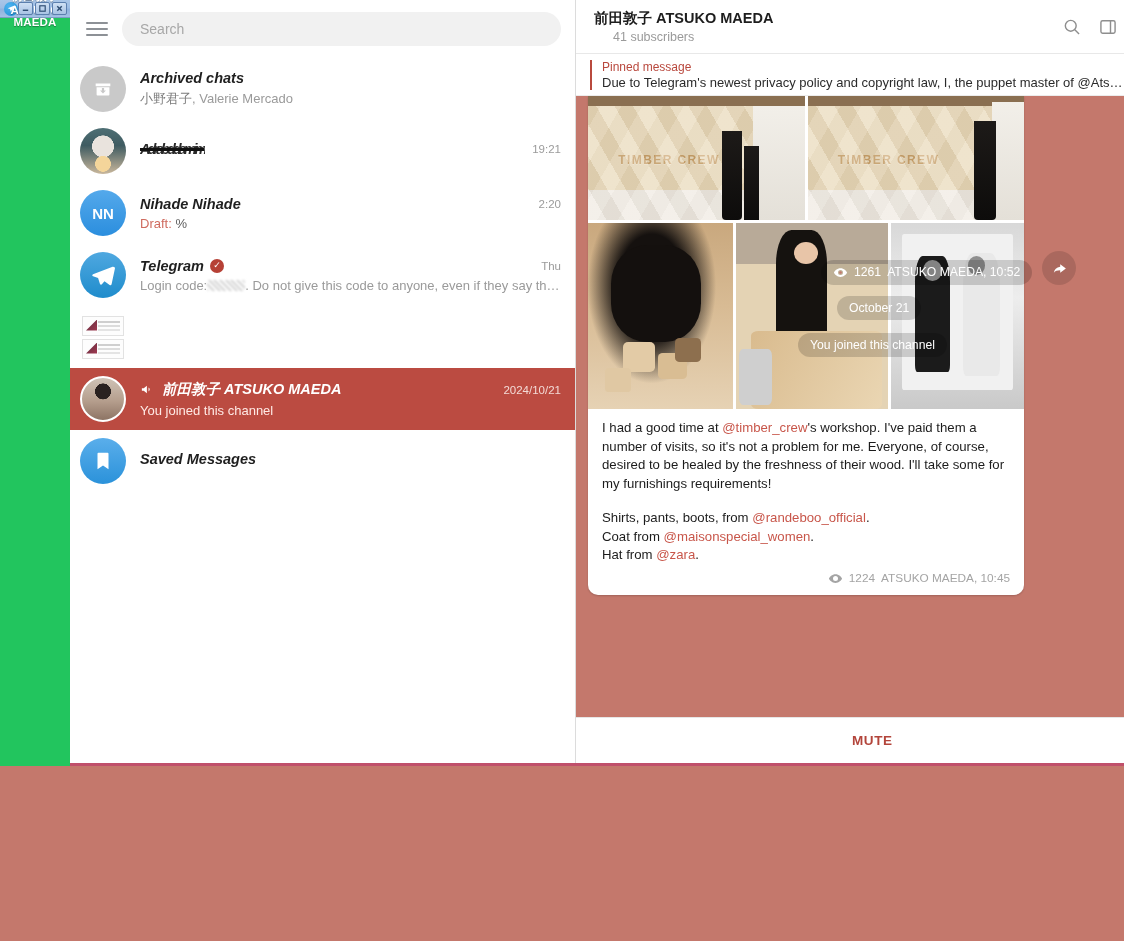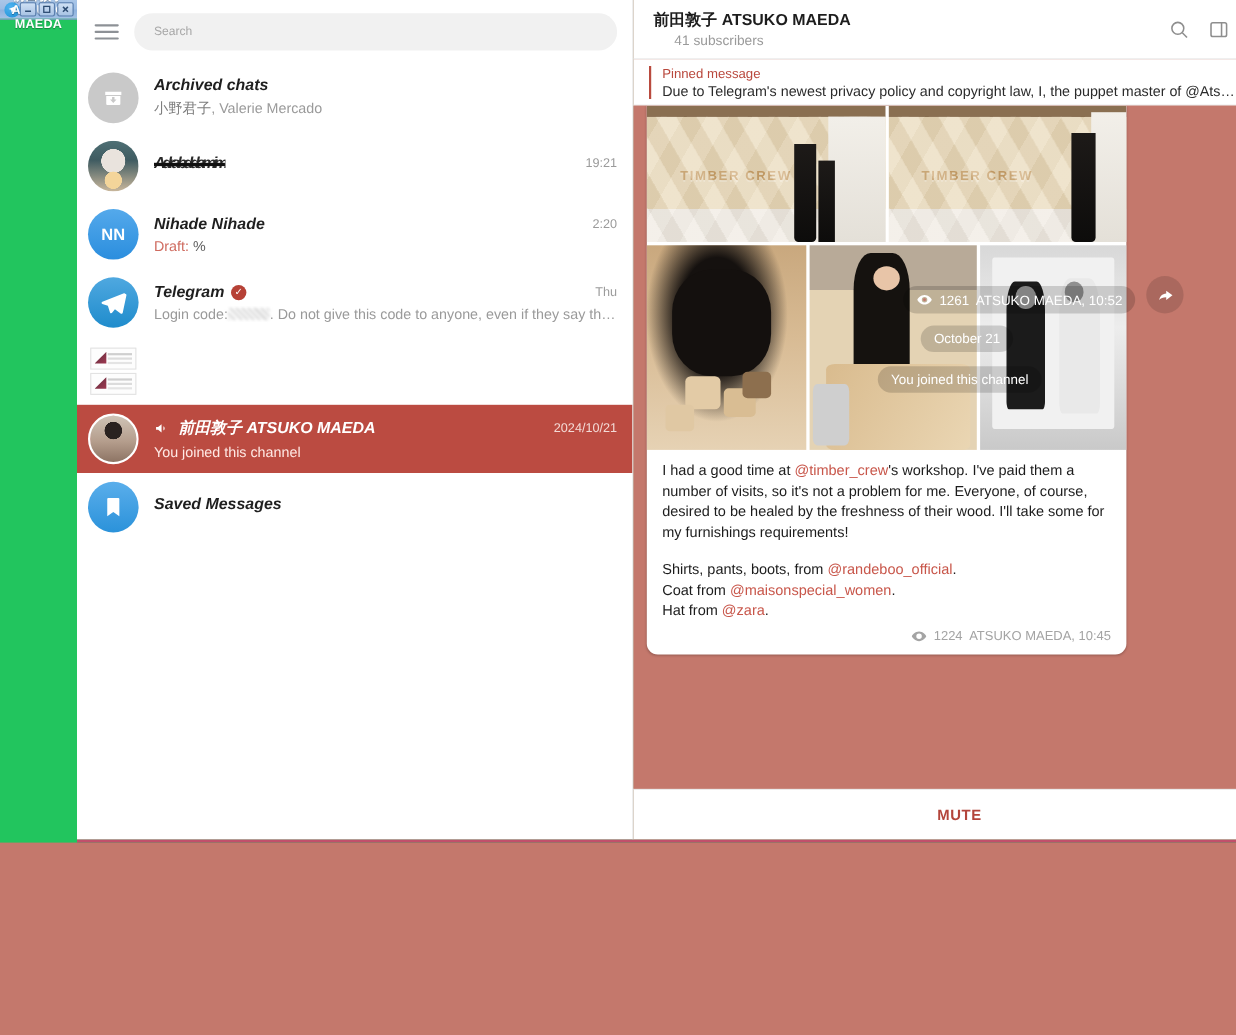--- a/index.html
+++ b/index.html
@@ -87,21 +87,21 @@
   #hamburger span { display: block; height: 2px; background: #8d9196; border-radius: 1px; }
   #search-box {
     flex: 1 1 auto; height: 34px;
     background: #f1f1f1; border-radius: 17px;
     display: flex; align-items: center;
     padding: 0 18px;
   }
   #search-input {
     border: none; background: transparent; outline: none;
     font-family: "Liberation Sans", sans-serif;
-    font-size: 11px; color: #2b2b2b; width: 100%;
+    font-size: 14px; color: #2b2b2b; width: 100%;
   }
   #search-input::placeholder { color: #a7a7a7; }
 
   #chatlist { flex: 1 1 auto; overflow: hidden; }
 
   .chat-row {
     display: flex; align-items: center;
     height: 62px; padding: 0 14px 0 10px;
     cursor: pointer; position: relative;
   }
@@ -322,21 +322,21 @@
   }
   .fwd-btn svg { width: 17px; height: 17px; color: #fff; }
 
   .pill {
     position: absolute;
     background: rgba(0,0,0,0.16);
     border-radius: 13px;
     color: #ffffff;
     font-size: 12.2px;
     padding: 5px 12px;
-    display: flex; align-items: center; gap: 6px;
+    display: flex; align-items: flex-start; gap: 6px;
     white-space: nowrap;
   }
   .pill .eye svg { width: 15px; height: 15px; color:#fff; display:block; }
 
   #mute-bar {
     height: 46px; flex: 0 0 46px;
     background: #ffffff;
     display: flex; align-items: center; justify-content: center;
     border-top: 1px solid #e6e6e6;
     cursor: pointer;

